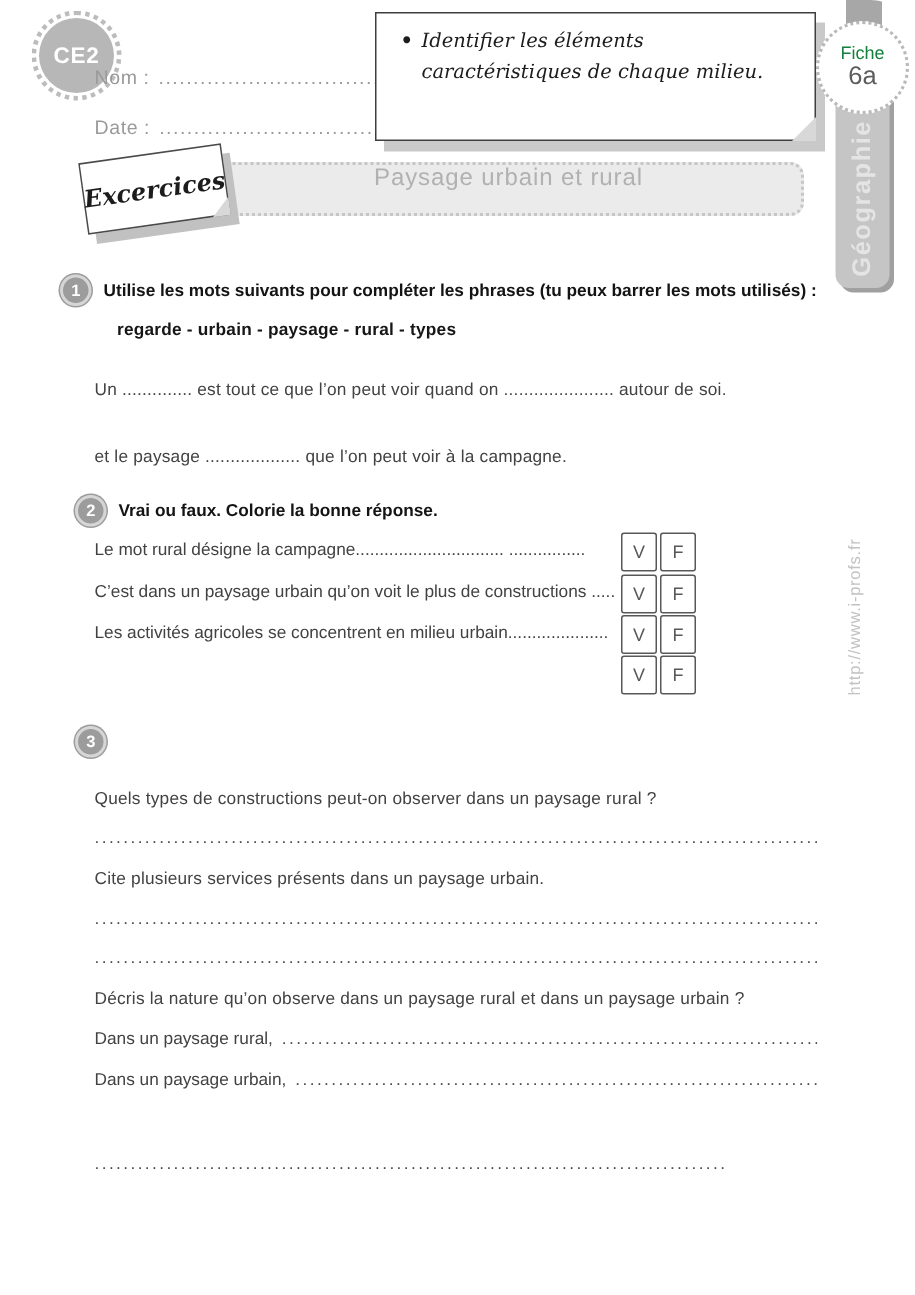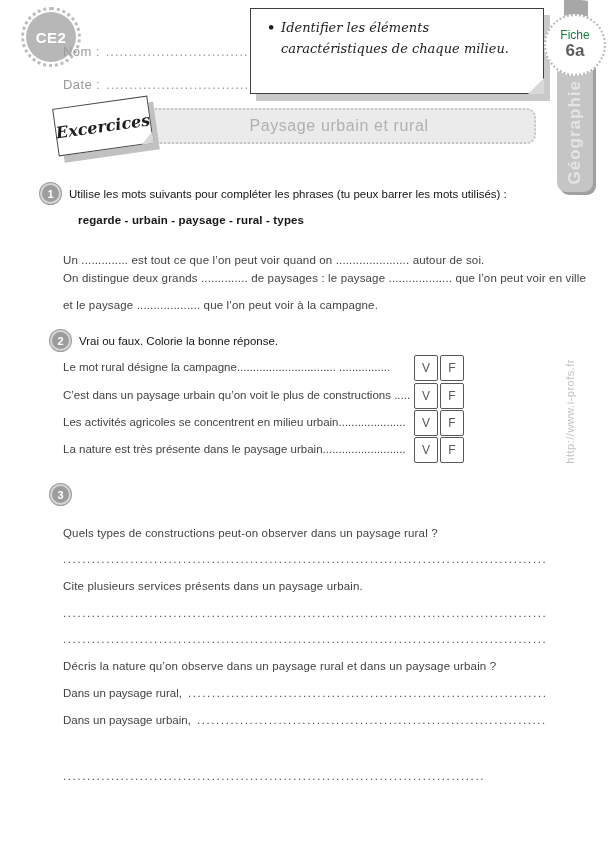--- a/index.html
+++ b/index.html
@@ -27,46 +27,46 @@
   .geo-bar-back{position:absolute;left:564px;top:0;width:24px;height:62px;background:#a7a7a7;}
   .geo-bar{position:absolute;left:557px;top:48px;width:36px;height:144px;background:#c5c5c5;
            border-radius:9px;box-shadow:3px 3px 0 #a0a0a0;
            display:flex;align-items:flex-end;justify-content:center;padding-bottom:8px;box-sizing:border-box;}
   .geo-bar .vtxt{writing-mode:vertical-rl;transform:rotate(180deg);
                  font-size:17px;font-weight:bold;color:#e4e4e4;letter-spacing:1px;}
   .fiche-badge{position:absolute;left:544px;top:14px;width:58px;height:58px;background:#fff;
                border:2px dotted #b9b9b9;border-radius:50%;z-index:3;
                display:flex;flex-direction:column;align-items:center;justify-content:center;line-height:1.1;}
   .fiche-lbl{font-size:12px;color:#15803d;}
-  .fiche-num{font-size:17px;font-weight:bold;color:#5d5d5d;}
+  .fiche-num{font-size:17px;font-weight:normal;color:#5d5d5d;}
 
   .website{position:absolute;left:562px;top:336px;width:16px;height:150px;
            display:flex;align-items:center;justify-content:center;}
   .website .vtxt{writing-mode:vertical-rl;transform:rotate(180deg);
                  font-size:11px;color:#c2c2c2;letter-spacing:.5px;white-space:nowrap;}
 
   .exo-note{position:absolute;left:55px;top:102px;width:94px;height:46px;background:#fff;
             border:1.3px solid #4a4a4a;transform:rotate(-8deg);box-shadow:5px 7px 0 #c1c1c1;
             display:flex;align-items:center;justify-content:center;z-index:2;}
   .exo-note::after{content:"";position:absolute;right:-1px;bottom:-1px;width:0;height:0;
             border-bottom:12px solid #d8d8d8;border-left:12px solid transparent;}
   .exo-note .txt{font-family:"DejaVu Serif",serif;font-style:italic;font-weight:bold;
                  font-size:16px;color:#1c1c1c;}
 
   .title-bar{position:absolute;left:142px;top:108px;width:390px;height:32px;background:#ebebeb;
              border:2px dotted #c6c6c6;border-radius:9px;
-             display:flex;align-items:center;justify-content:center;}
+             display:flex;justify-content:center;}
   .title-bar .txt{font-size:16px;color:#b1b1b1;letter-spacing:.6px;}
 
   
   .exo-heading{position:absolute;display:flex;align-items:center;gap:8px;white-space:nowrap;}
   .num-badge{width:17px;height:17px;border-radius:50%;background:#9c9c9c;border:2px solid #d6d6d6;
              box-shadow:0 0 0 1px #9c9c9c;color:#fff;font-size:11px;font-weight:bold;
              display:flex;align-items:center;justify-content:center;flex:0 0 auto;}
-  .exo-heading .txt{font-weight:normal;font-size:11.5px;color:#141414;}
+  .exo-heading .txt{font-weight:bold;font-size:11.5px;color:#141414;}
 
   .line{position:absolute;left:63px;font-size:11.5px;color:#424242;white-space:nowrap;letter-spacing:.15px;}
   .word-bank{left:78px;font-weight:bold;color:#161616;}
 
   .vf-row{position:absolute;left:63px;width:420px;height:26px;}
   .vf-row .stmt{position:absolute;left:0;top:6px;font-size:11.5px;color:#424242;white-space:nowrap;}
   .vf-box{position:absolute;top:0;width:22px;height:24px;border:1.5px solid #585858;border-radius:2px;
           background:#fff;display:flex;align-items:center;justify-content:center;
           font-size:12px;color:#585858;}
   .vf-box.v{left:351px;} .vf-box.f{left:377px;}
@@ -115,21 +115,20 @@
   <div class="title-bar">
     <span class="txt">Paysage urbain et rural</span>
   </div>
 
   <div class="exo-heading" style="left:40px;top:183px;">
     <span class="num-badge">1</span>
     <span class="txt">Utilise les mots suivants pour compléter les phrases (tu peux barrer les mots utilisés) :</span>
   </div>
   <div class="line word-bank" style="top:214px;">regarde - urbain - paysage - rural - types</div>
   <div class="line" style="top:254px;">Un   .............. est tout ce que l’on peut voir quand on ...................... autour de soi.</div>
-  <div class="line" style="top:272px;">On distingue deux grands .............. de paysages : le paysage ................... que l’on peut voir en ville</div>
   <div class="line" style="top:299px;">et le paysage ................... que l’on peut voir à la campagne.</div>
 
   <div class="exo-heading" style="left:50px;top:330px;">
     <span class="num-badge">2</span>
     <span class="txt">Vrai ou faux. Colorie la bonne réponse.</span>
   </div>
 
   <div class="vf-row" style="top:355px;">
     <span class="stmt">Le mot rural désigne la campagne............................... ................</span>
     <span class="vf-box v">V</span>
@@ -139,21 +138,20 @@
     <span class="stmt">C’est dans un paysage urbain qu’on voit le plus de constructions .....</span>
     <span class="vf-box v">V</span>
     <span class="vf-box f">F</span>
   </div>
   <div class="vf-row" style="top:410px;">
     <span class="stmt">Les activités agricoles se concentrent en milieu urbain.....................</span>
     <span class="vf-box v">V</span>
     <span class="vf-box f">F</span>
   </div>
   <div class="vf-row" style="top:437px;">
-    <span class="stmt">La nature est très présente dans le paysage urbain..........................</span>
     <span class="vf-box v">V</span>
     <span class="vf-box f">F</span>
   </div>
 
   <div class="exo-heading" style="left:50px;top:484px;">
     <span class="num-badge">3</span>
   </div>
 
   <div class="line" style="top:527px;">Quels types de constructions peut-on observer dans un paysage rural ?</div>
   <div class="dots-line" style="top:553px;">...........................................................................................................................................................................................................</div>

